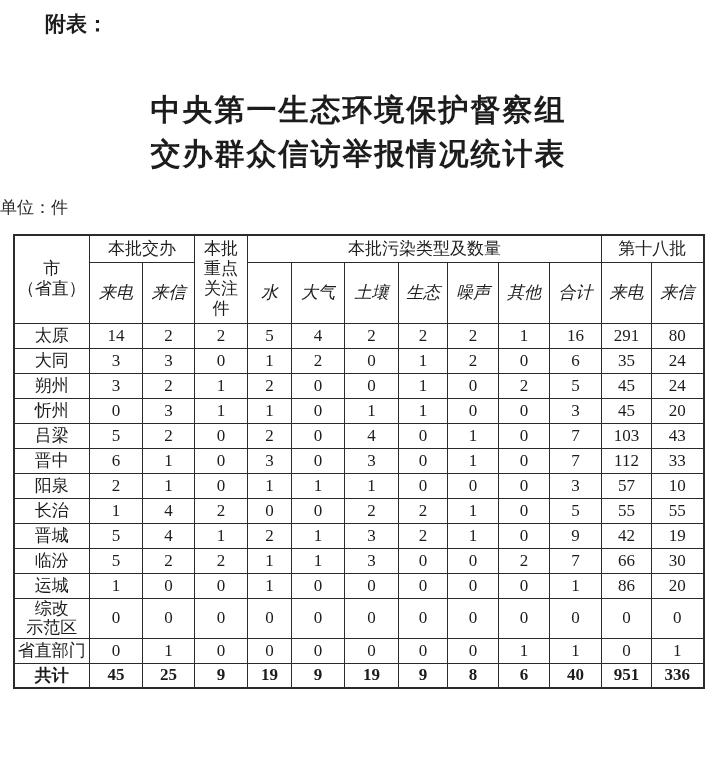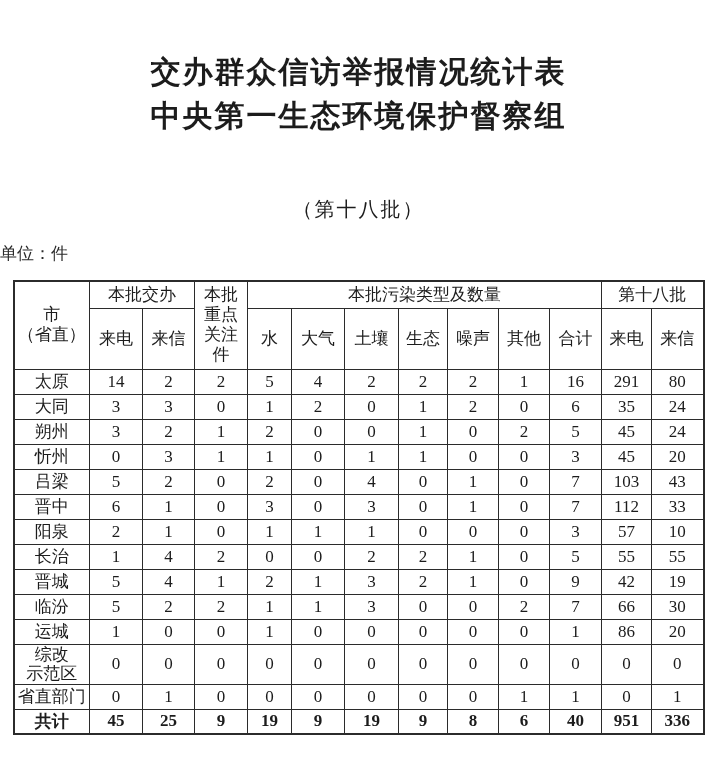--- a/index.html
+++ b/index.html
@@ -56,48 +56,48 @@
   table.stats td {
     border: 1px solid #2b2b2b;
     text-align: center;
     vertical-align: middle;
     padding: 0;
     font-weight: normal;
     font-size: 17px;
     overflow: hidden;
   }
   tr.h1 { height: 27px; }
-  tr.h2 { height: 61px; }
+  tr.h2 { height: 61px; font-style: italic; }
   tbody tr { height: 25px; }
   tbody tr.tall { height: 37px; }
   .pre {
     white-space: pre-line;
     line-height: 1.18;
     margin-top: 36px;
   }
   td.label {
     white-space: pre-line;
     line-height: 1.15;
   }
   tr.total td {
     font-weight: bold;
   }
 </style>
 </head>
 <body>
 
 <div class="page">
 
+  <div class="appendix">附表：</div>
 
   <div class="title">
+    <div>中央第一生态环境保护督察组</div>
     <div>交办群众信访举报情况统计表</div>
-    <div>中央第一生态环境保护督察组</div>
   </div>
 
-  <div class="batch">（第十八批）</div>
 
   <div class="unit">单位：件</div>
 
   <table class="stats">
     <colgroup>
         <col style="width: 76px;">
         <col style="width: 53px;">
         <col style="width: 52px;">
         <col style="width: 53px;">
         <col style="width: 44px;">

